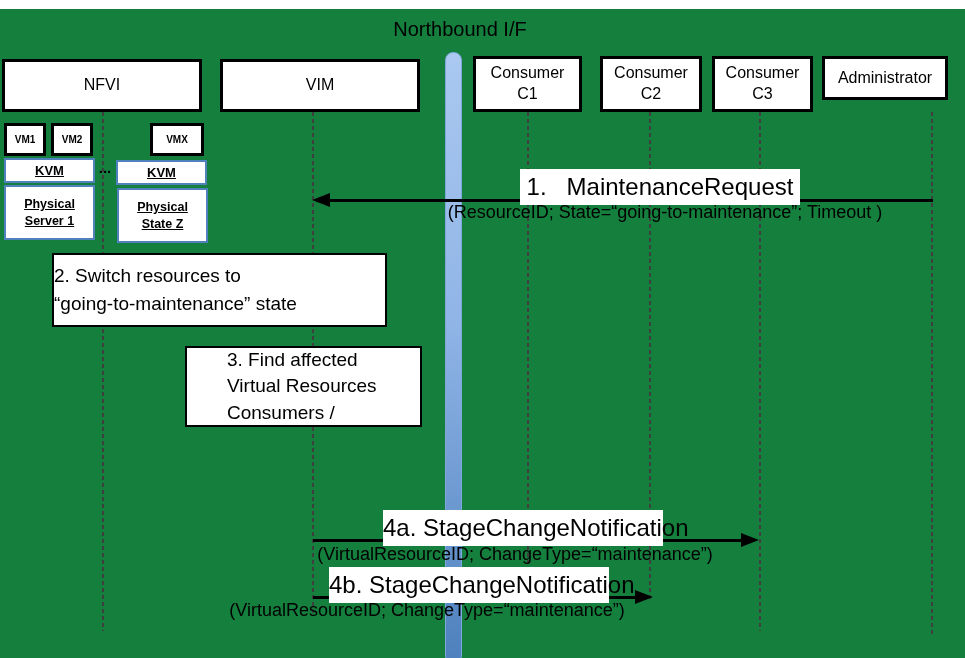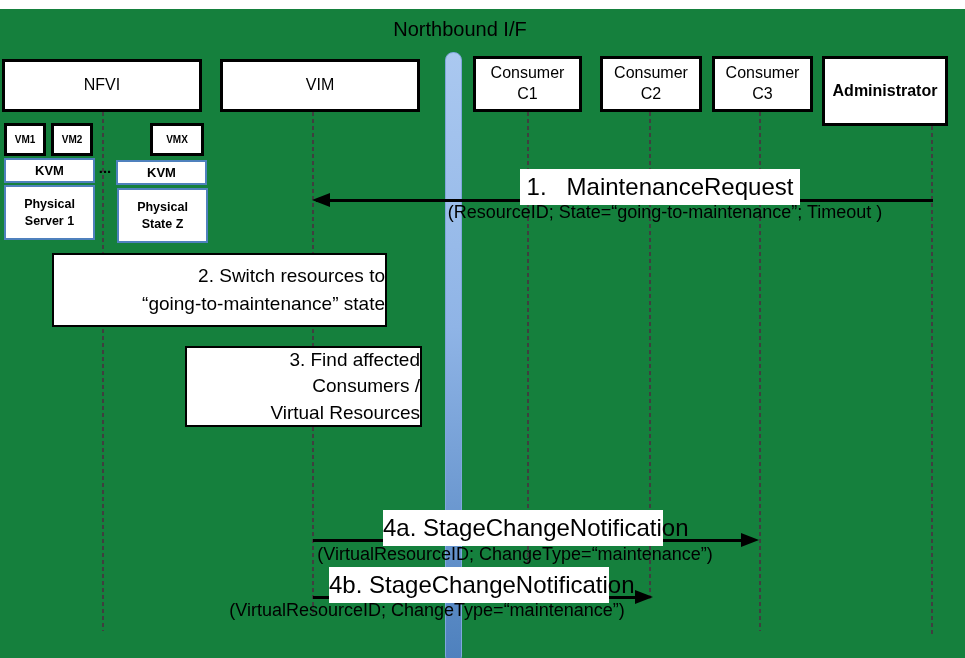--- a/index.html
+++ b/index.html
@@ -25,38 +25,38 @@
   #ll-admin{left:931px;top:103px;height:525px;}
   
   .actor{background:#fff;border:3px solid #000;display:flex;flex-direction:column;
     align-items:center;justify-content:center;font-size:16px;line-height:1.3;
     text-align:center;z-index:2;box-sizing:border-box;}
   #a-nfvi {left:2px;  top:50px;width:200px;height:53px;}
   #a-vim  {left:220px;top:50px;width:200px;height:53px;}
   #a-c1   {left:473px;top:47px;width:109px;height:56px;}
   #a-c2   {left:600px;top:47px;width:102px;height:56px;}
   #a-c3   {left:712px;top:47px;width:101px;height:56px;}
-  #a-admin{left:822px;top:47px;width:126px;height:70px;font-weight:bold;}
+  #a-admin{left:822px;top:47px;width:126px;height:44px;}
   
   .vmbox{background:#fff;border:3px solid #000;display:flex;flex-direction:row;
     align-items:center;justify-content:center;font-size:10px;font-weight:bold;
     line-height:1.2;z-index:2;box-sizing:border-box;}
   #vm1{left:4px;top:114px;width:42px;height:33px;}
   #vm2{left:51px;top:114px;width:42px;height:33px;}
   #vmx{left:150px;top:114px;width:54px;height:33px;}
   .bluebox{background:#fff;border:2px solid #4f81bd;display:flex;flex-direction:column;
-    align-items:center;justify-content:center;text-align:center;z-index:2;box-sizing:border-box;}
+    align-items:center;justify-content:center;text-align:center;z-index:2;box-sizing:border-box;text-decoration:underline;}
   #kvm1{left:4px;  top:149px;width:91px;height:25px;font-size:13px;font-weight:bold;}
   #kvm2{left:116px;top:151px;width:91px;height:25px;font-size:13px;font-weight:bold;}
   #dots{left:94px;top:150px;width:22px;text-align:center;font-size:15px;font-weight:bold;z-index:2;}
   #ps1{left:4px;  top:176px;width:91px;height:55px;font-size:12.5px;font-weight:600;line-height:1.3;}
   #ps2{left:117px;top:179px;width:91px;height:55px;font-size:12.5px;font-weight:600;line-height:1.3;}
   
   .step{background:#fff;border:2px solid #000;display:flex;flex-direction:column;
-    align-items:flex-end;justify-content:center;text-align:center;font-size:19px;
+    align-items:flex-start;justify-content:center;text-align:center;font-size:19px;
     line-height:1.5;z-index:2;box-sizing:border-box;}
   #step2{left:52px; top:244px;width:335px;height:74px;}
   #step3{left:185px;top:337px;width:237px;height:81px;line-height:1.4;padding-left:40px;}
   #step4{left:52px; top:437px;width:290px;height:80px;}
   
   .aline{height:3px;background:#000;z-index:3;}
   .ahead{width:0;height:0;z-index:3;}
   .ahead.left {border-top:7.5px solid transparent;border-bottom:7.5px solid transparent;border-right:18px solid #000;}
   .ahead.right{border-top:7.5px solid transparent;border-bottom:7.5px solid transparent;border-left:18px solid #000;}
   #m1-line {left:316px;top:190px;width:617px;}
@@ -145,22 +145,22 @@
   <div class="abs msg-title" id="m1-title">1.   MaintenanceRequest</div>
   <div class="abs msg-params" id="m1-params">(ResourceID; State=“going-to-maintenance”; Timeout )</div>
 
   <div class="abs step" id="step2">
     <div>2. Switch resources to</div>
     <div>“going-to-maintenance” state</div>
   </div>
 
   <div class="abs step" id="step3">
     <div>3. Find affected</div>
+    <div>Virtual Resources</div>
     <div>Consumers /</div>
-    <div>Virtual Resources</div>
   </div>
 
 
   <div class="abs aline" id="m4a-line"></div>
   <div class="abs ahead right" id="m4a-head"></div>
   <div class="abs msg-title" id="m4a-title">4a. StageChangeNotification</div>
   <div class="abs msg-params" id="m4a-params">(VirtualResourceID; ChangeType=“maintenance”)</div>
 
   <div class="abs aline" id="m4b-line"></div>
   <div class="abs ahead right" id="m4b-head"></div>

